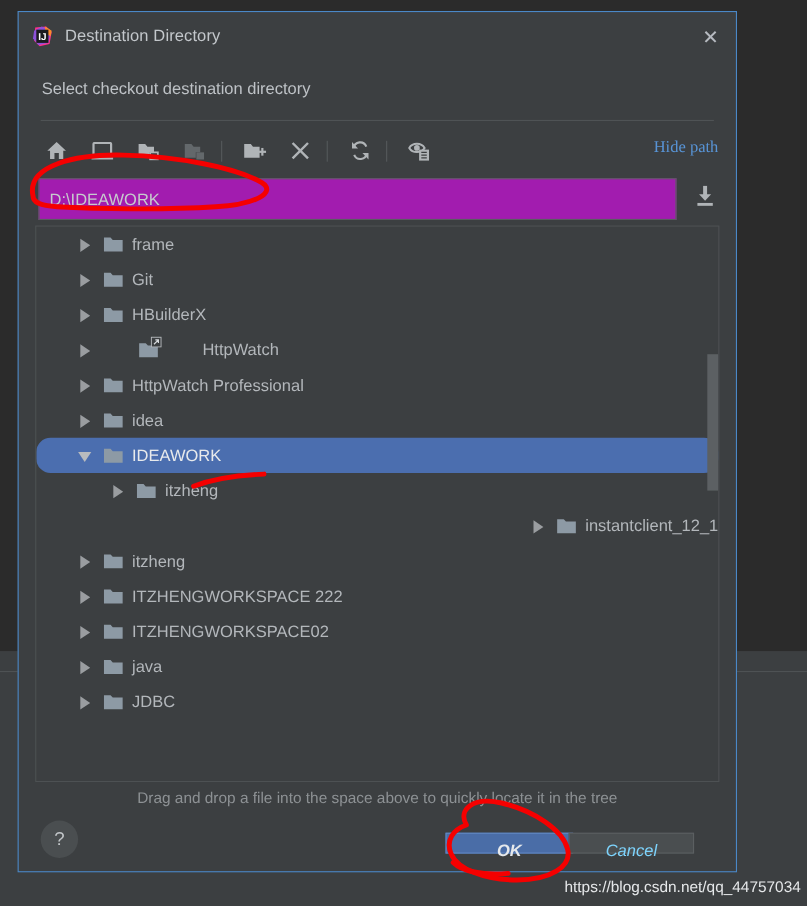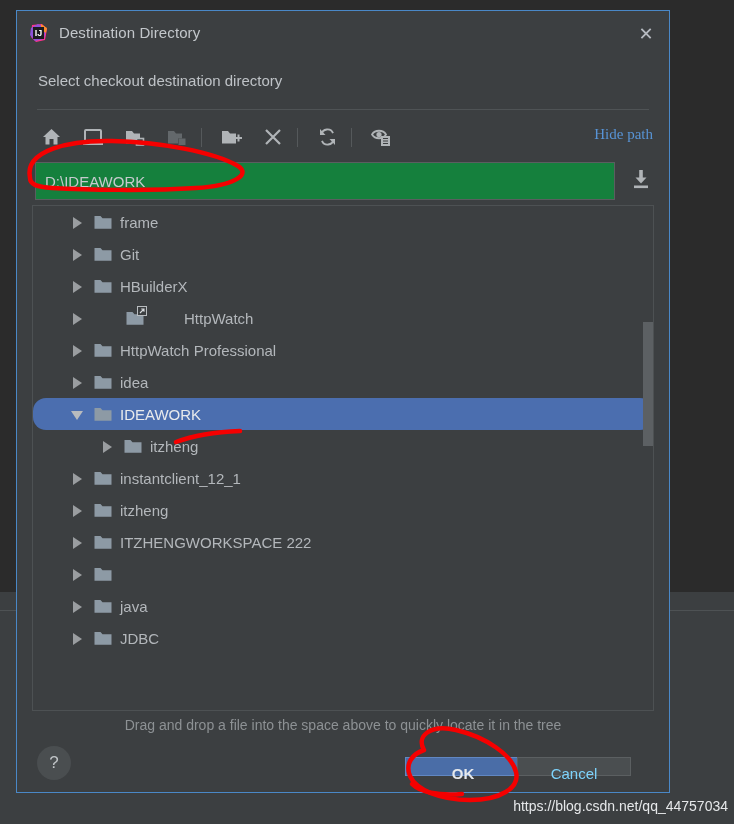--- a/index.html
+++ b/index.html
@@ -133,21 +133,21 @@
   .path-row {
     position: absolute;
     left: 18px; top: 151px;
     width: 618px; height: 38px;
   }
   .path-input {
     position: absolute;
     left: 0; top: 0;
     width: 580px; height: 38px;
     box-sizing: border-box;
-    background: #15803d;
+    background: #a21caf;
     border: 1px solid #5a5e60;
     color: #c6cacd;
     font-family: "Liberation Sans", sans-serif;
     font-size: 15px;
     padding: 0 9px;
     outline: none;
   }
   .path-import {
     position: absolute;
     left: 592px; top: 3px;
@@ -258,20 +258,21 @@
   .btn {
     position: absolute;
     top: 746px;
     height: 19px;
     box-sizing: border-box;
     font-size: 15px;
     line-height: 32px;
     text-align: center;
     cursor: pointer;
     border-radius: 0;
+    font-style: italic;
   }
   .btn-ok {
     left: 388px;
     width: 116px;
     background: #4a6da7;
     border: 1px solid #6187c2;
     color: #e6e9ec;
     font-weight: bold;
   }
   .btn-cancel {
@@ -496,21 +497,21 @@
           </div>
           <div class="tree-row" style="padding-left: 68px;">
             <span class="arrow right"></span>
             <span class="folder">
               <svg width="18" height="15" viewBox="0 0 18 15">
                 <path d="M0.5 1 h6 l2 2.2 h9 v10.5 h-17 Z" fill="#8d9aa5"></path>
               </svg>
             </span>
             <span class="row-label">itzheng</span>
           </div>
-          <div class="tree-row" style="padding-left: 38px;">
+          <div class="tree-row" style="padding-left: 38px; justify-content: flex-end;">
             <span class="arrow right"></span>
             <span class="folder">
               <svg width="18" height="15" viewBox="0 0 18 15">
                 <path d="M0.5 1 h6 l2 2.2 h9 v10.5 h-17 Z" fill="#8d9aa5"></path>
               </svg>
             </span>
             <span class="row-label">instantclient_12_1</span>
           </div>
           <div class="tree-row" style="padding-left: 38px;">
             <span class="arrow right"></span>
@@ -530,20 +531,21 @@
             </span>
             <span class="row-label">ITZHENGWORKSPACE 222</span>
           </div>
           <div class="tree-row" style="padding-left: 38px;">
             <span class="arrow right"></span>
             <span class="folder">
               <svg width="18" height="15" viewBox="0 0 18 15">
                 <path d="M0.5 1 h6 l2 2.2 h9 v10.5 h-17 Z" fill="#8d9aa5"></path>
               </svg>
             </span>
+            <span class="row-label">ITZHENGWORKSPACE02</span>
           </div>
           <div class="tree-row" style="padding-left: 38px;">
             <span class="arrow right"></span>
             <span class="folder">
               <svg width="18" height="15" viewBox="0 0 18 15">
                 <path d="M0.5 1 h6 l2 2.2 h9 v10.5 h-17 Z" fill="#8d9aa5"></path>
               </svg>
             </span>
             <span class="row-label">java</span>
           </div>

